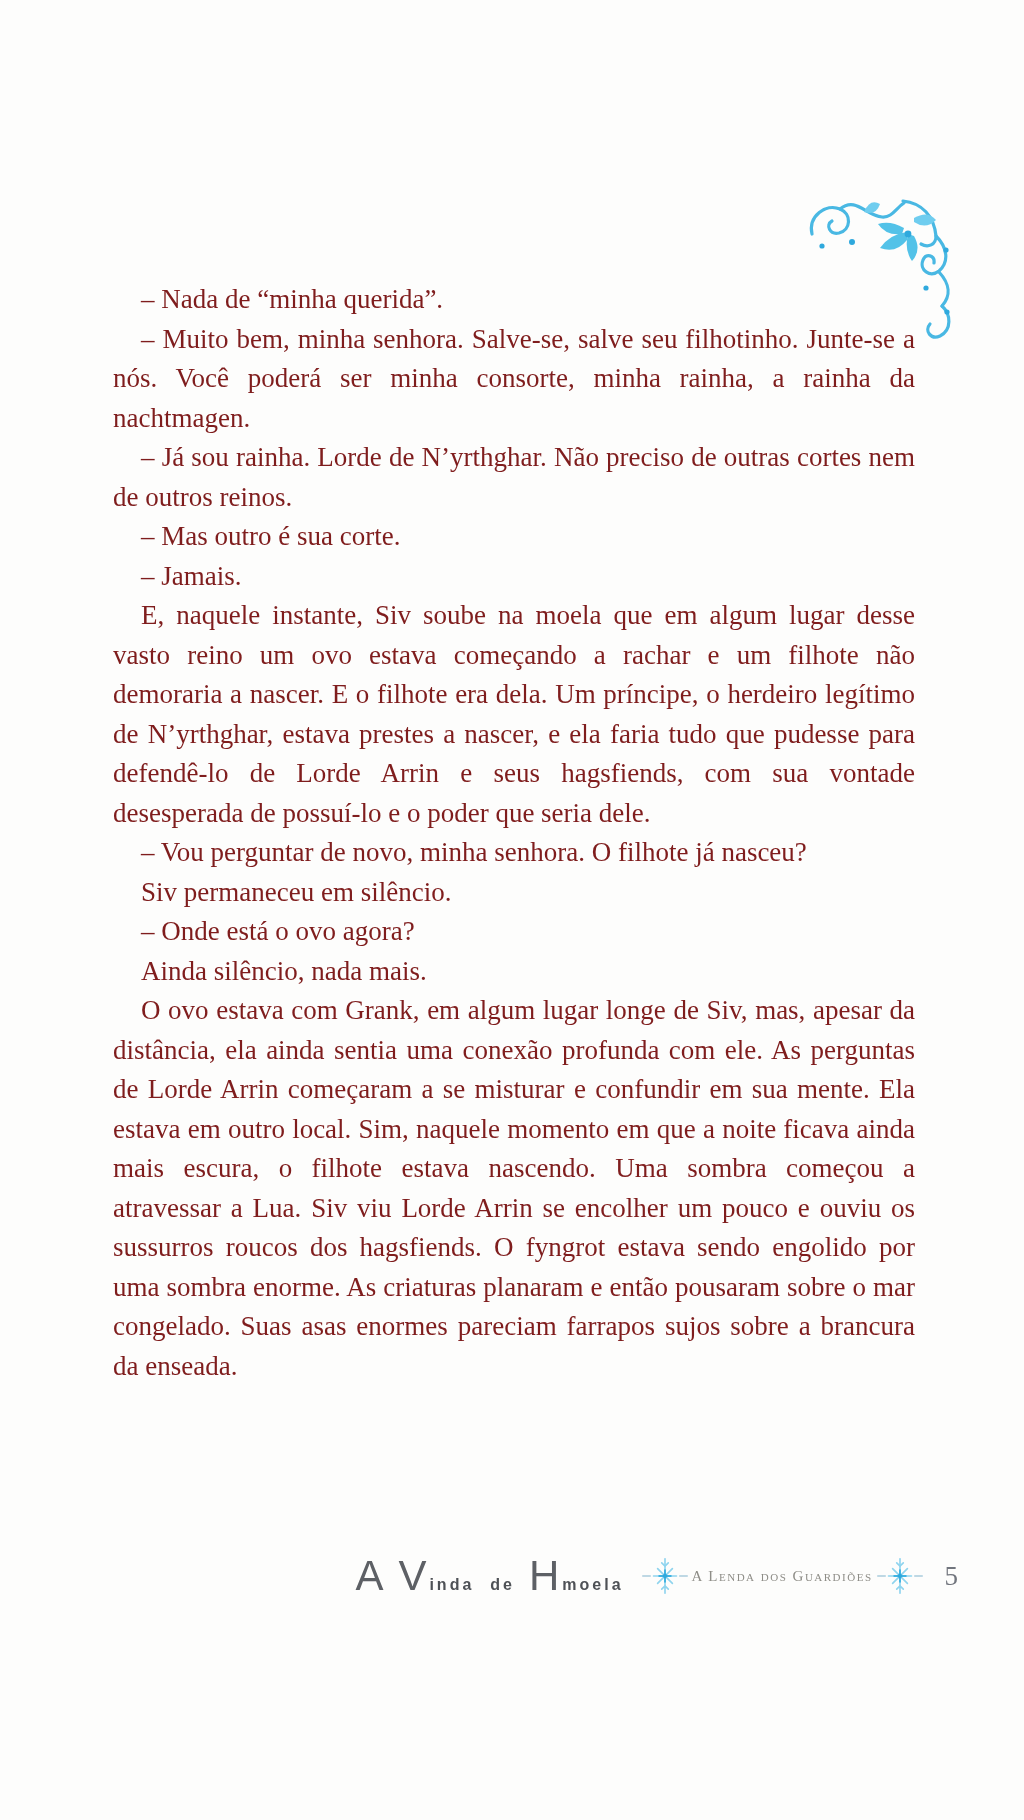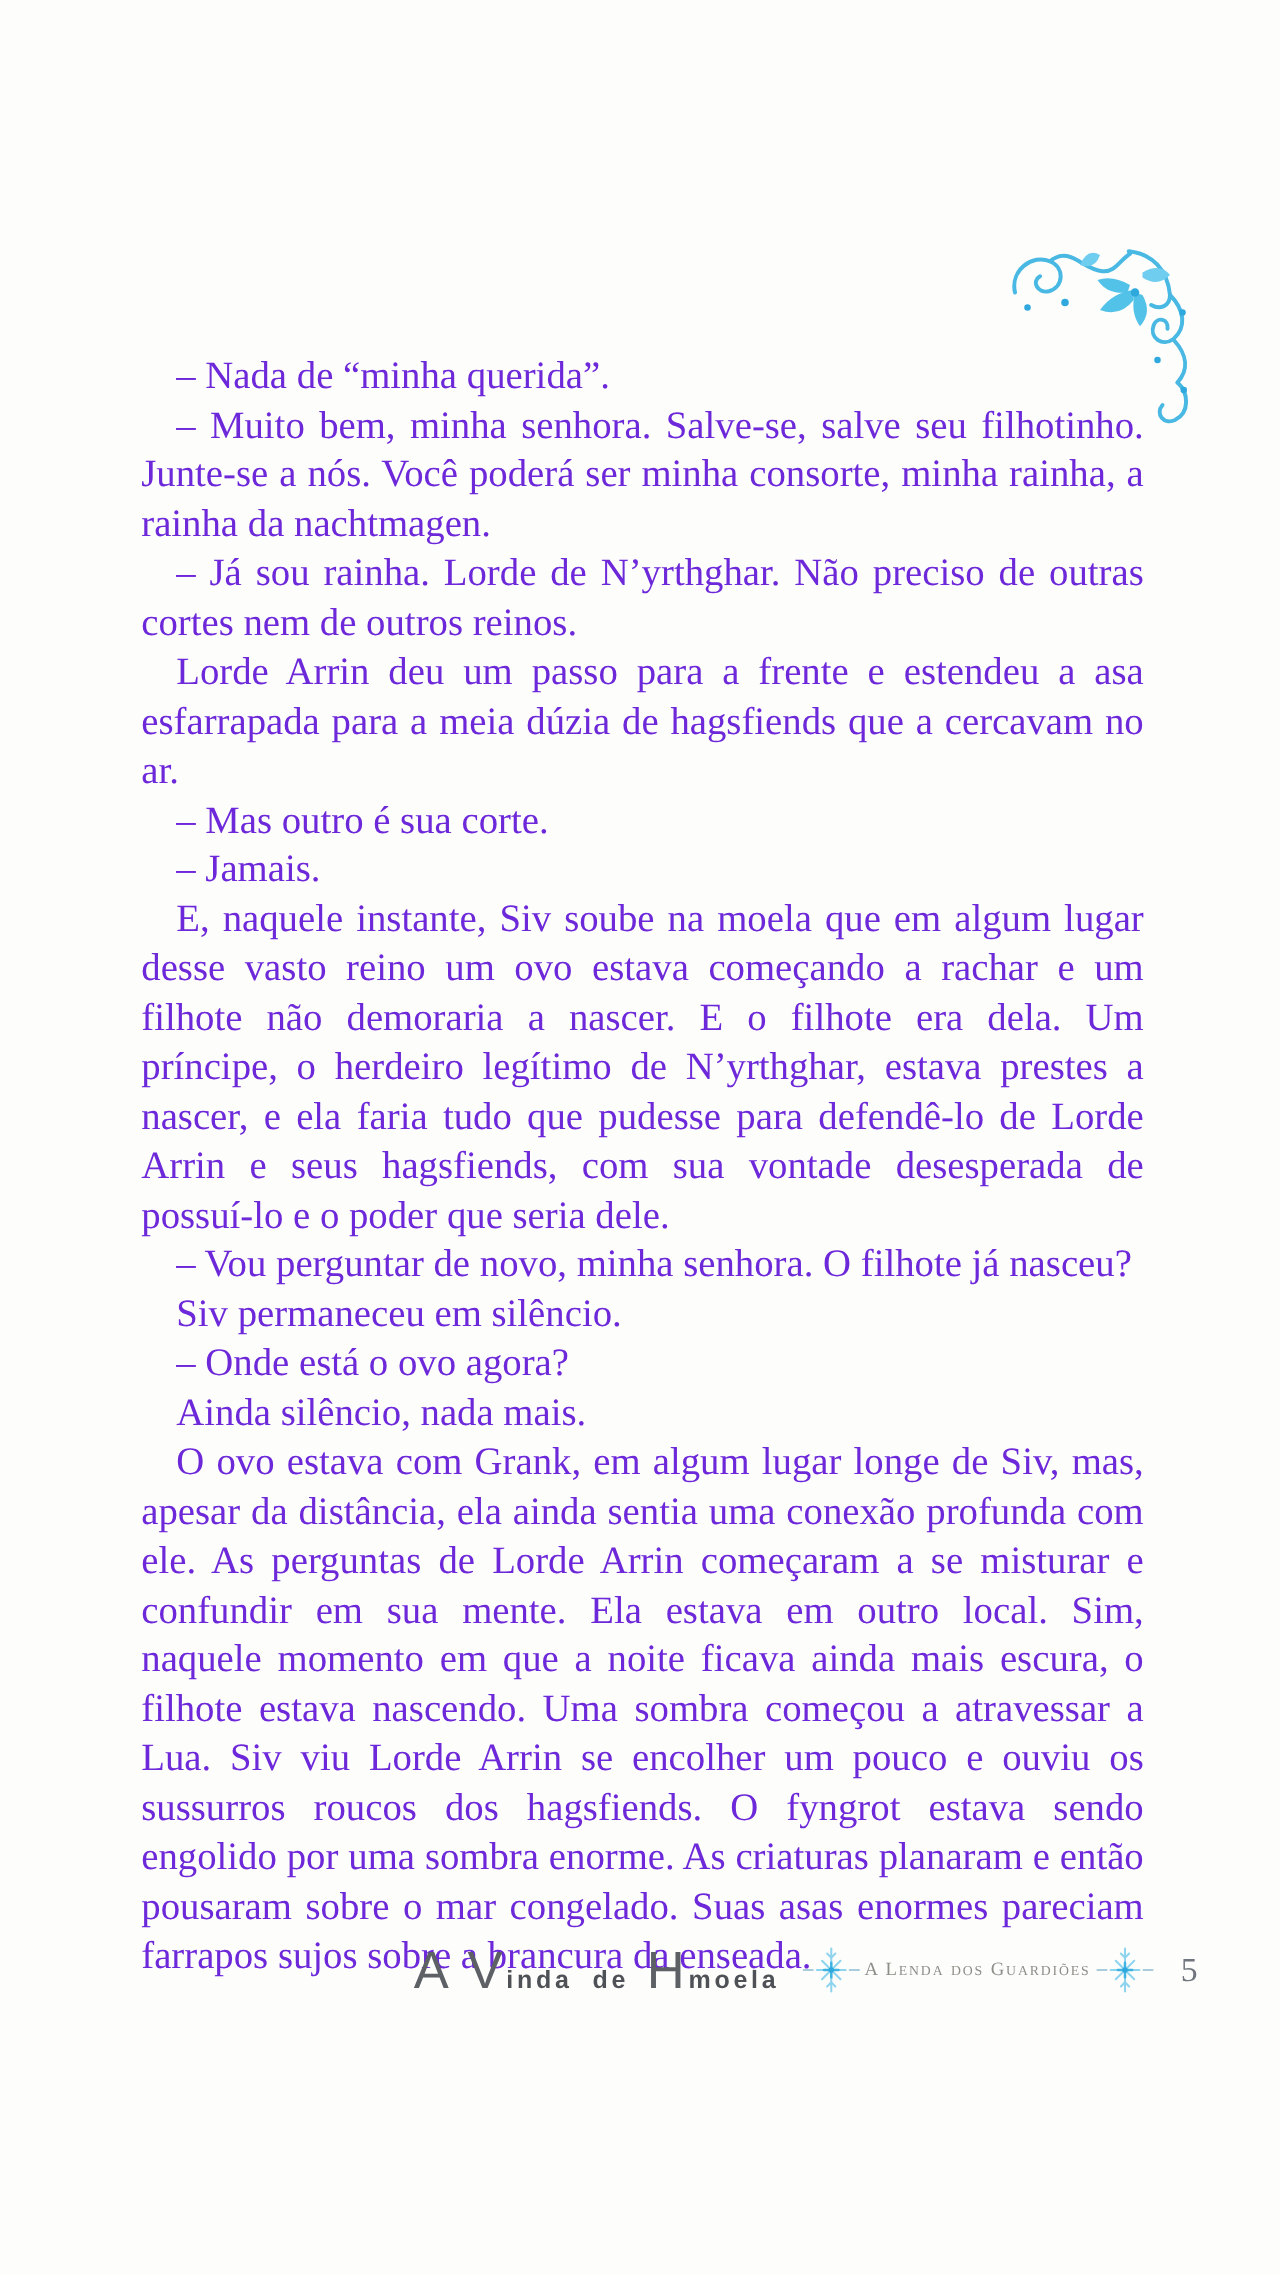--- a/index.html
+++ b/index.html
@@ -19,22 +19,22 @@
   .flourish {
     position: absolute;
     left: 806px; top: 190px;
     width: 152px; height: 162px;
   }
   
   .text-block {
     position: absolute;
     left: 113px; top: 280px;
     width: 802px;
-    color: #6d28d9;
-    font-size: 31px;
+    color: #7f1d1d;
+    font-size: 27px;
     line-height: 39.5px;
     text-align: justify;
   }
   .text-block p {
     margin: 0;
     text-indent: 28px;
   }
   
   .footer {
     position: absolute;
@@ -54,21 +54,21 @@
   }
   .book-title .big {
     font-family: "Liberation Sans", sans-serif;
     font-size: 42px;
     font-weight: 400;
     letter-spacing: 1px;
     line-height: 1;
   }
   .book-title .small {
     font-family: "Liberation Sans", sans-serif;
-    font-size: 20px;
+    font-size: 16px;
     font-weight: 700;
     letter-spacing: 3px;
     color: #4e5156;
     margin-left: 2px;
   }
   .tgap { display: inline-block; width: 14px; }
   .series-title {
     font-family: "Liberation Serif", serif;
     font-variant: small-caps;
     font-size: 15px;
@@ -111,21 +111,20 @@
       <circle cx="140" cy="60" r="2.6"></circle>
       <circle cx="120" cy="98" r="2.6"></circle>
       <circle cx="141" cy="122" r="2.6"></circle>
     </g>
   </svg>
 
   <div class="text-block">
     <p>– Nada de “minha querida”.</p>
     <p>– Muito bem, minha senhora. Salve-se, salve seu filhotinho. Junte-se a nós. Você poderá ser minha consorte, minha rainha, a rainha da nachtmagen.</p>
     <p>– Já sou rainha. Lorde de N’yrthghar. Não preciso de outras cortes nem de outros reinos.</p>
-    <p>Lorde Arrin deu um passo para a frente e estendeu a asa esfarrapada para a meia dúzia de hagsfiends que a cercavam no ar.</p>
     <p>– Mas outro é sua corte.</p>
     <p>– Jamais.</p>
     <p>E, naquele instante, Siv soube na moela que em algum lugar desse vasto reino um ovo estava começando a rachar e um filhote não demoraria a nascer. E o filhote era dela. Um príncipe, o herdeiro legítimo de N’yrthghar, estava prestes a nascer, e ela faria tudo que pudesse para defendê-lo de Lorde Arrin e seus hagsfiends, com sua vontade desesperada de possuí-lo e o poder que seria dele.</p>
     <p>– Vou perguntar de novo, minha senhora. O filhote já nasceu?</p>
     <p>Siv permaneceu em silêncio.</p>
     <p>– Onde está o ovo agora?</p>
     <p>Ainda silêncio, nada mais.</p>
     <p>O ovo estava com Grank, em algum lugar longe de Siv, mas, apesar da distância, ela ainda sentia uma conexão profunda com ele. As perguntas de Lorde Arrin começaram a se misturar e confundir em sua mente. Ela estava em outro local. Sim, naquele momento em que a noite ficava ainda mais escura, o filhote estava nascendo. Uma sombra começou a atravessar a Lua. Siv viu Lorde Arrin se encolher um pouco e ouviu os sussurros roucos dos hagsfiends. O fyngrot estava sendo engolido por uma sombra enorme. As criaturas planaram e então pousaram sobre o mar congelado. Suas asas enormes pareciam farrapos sujos sobre a brancura da enseada.</p>
   </div>
 

